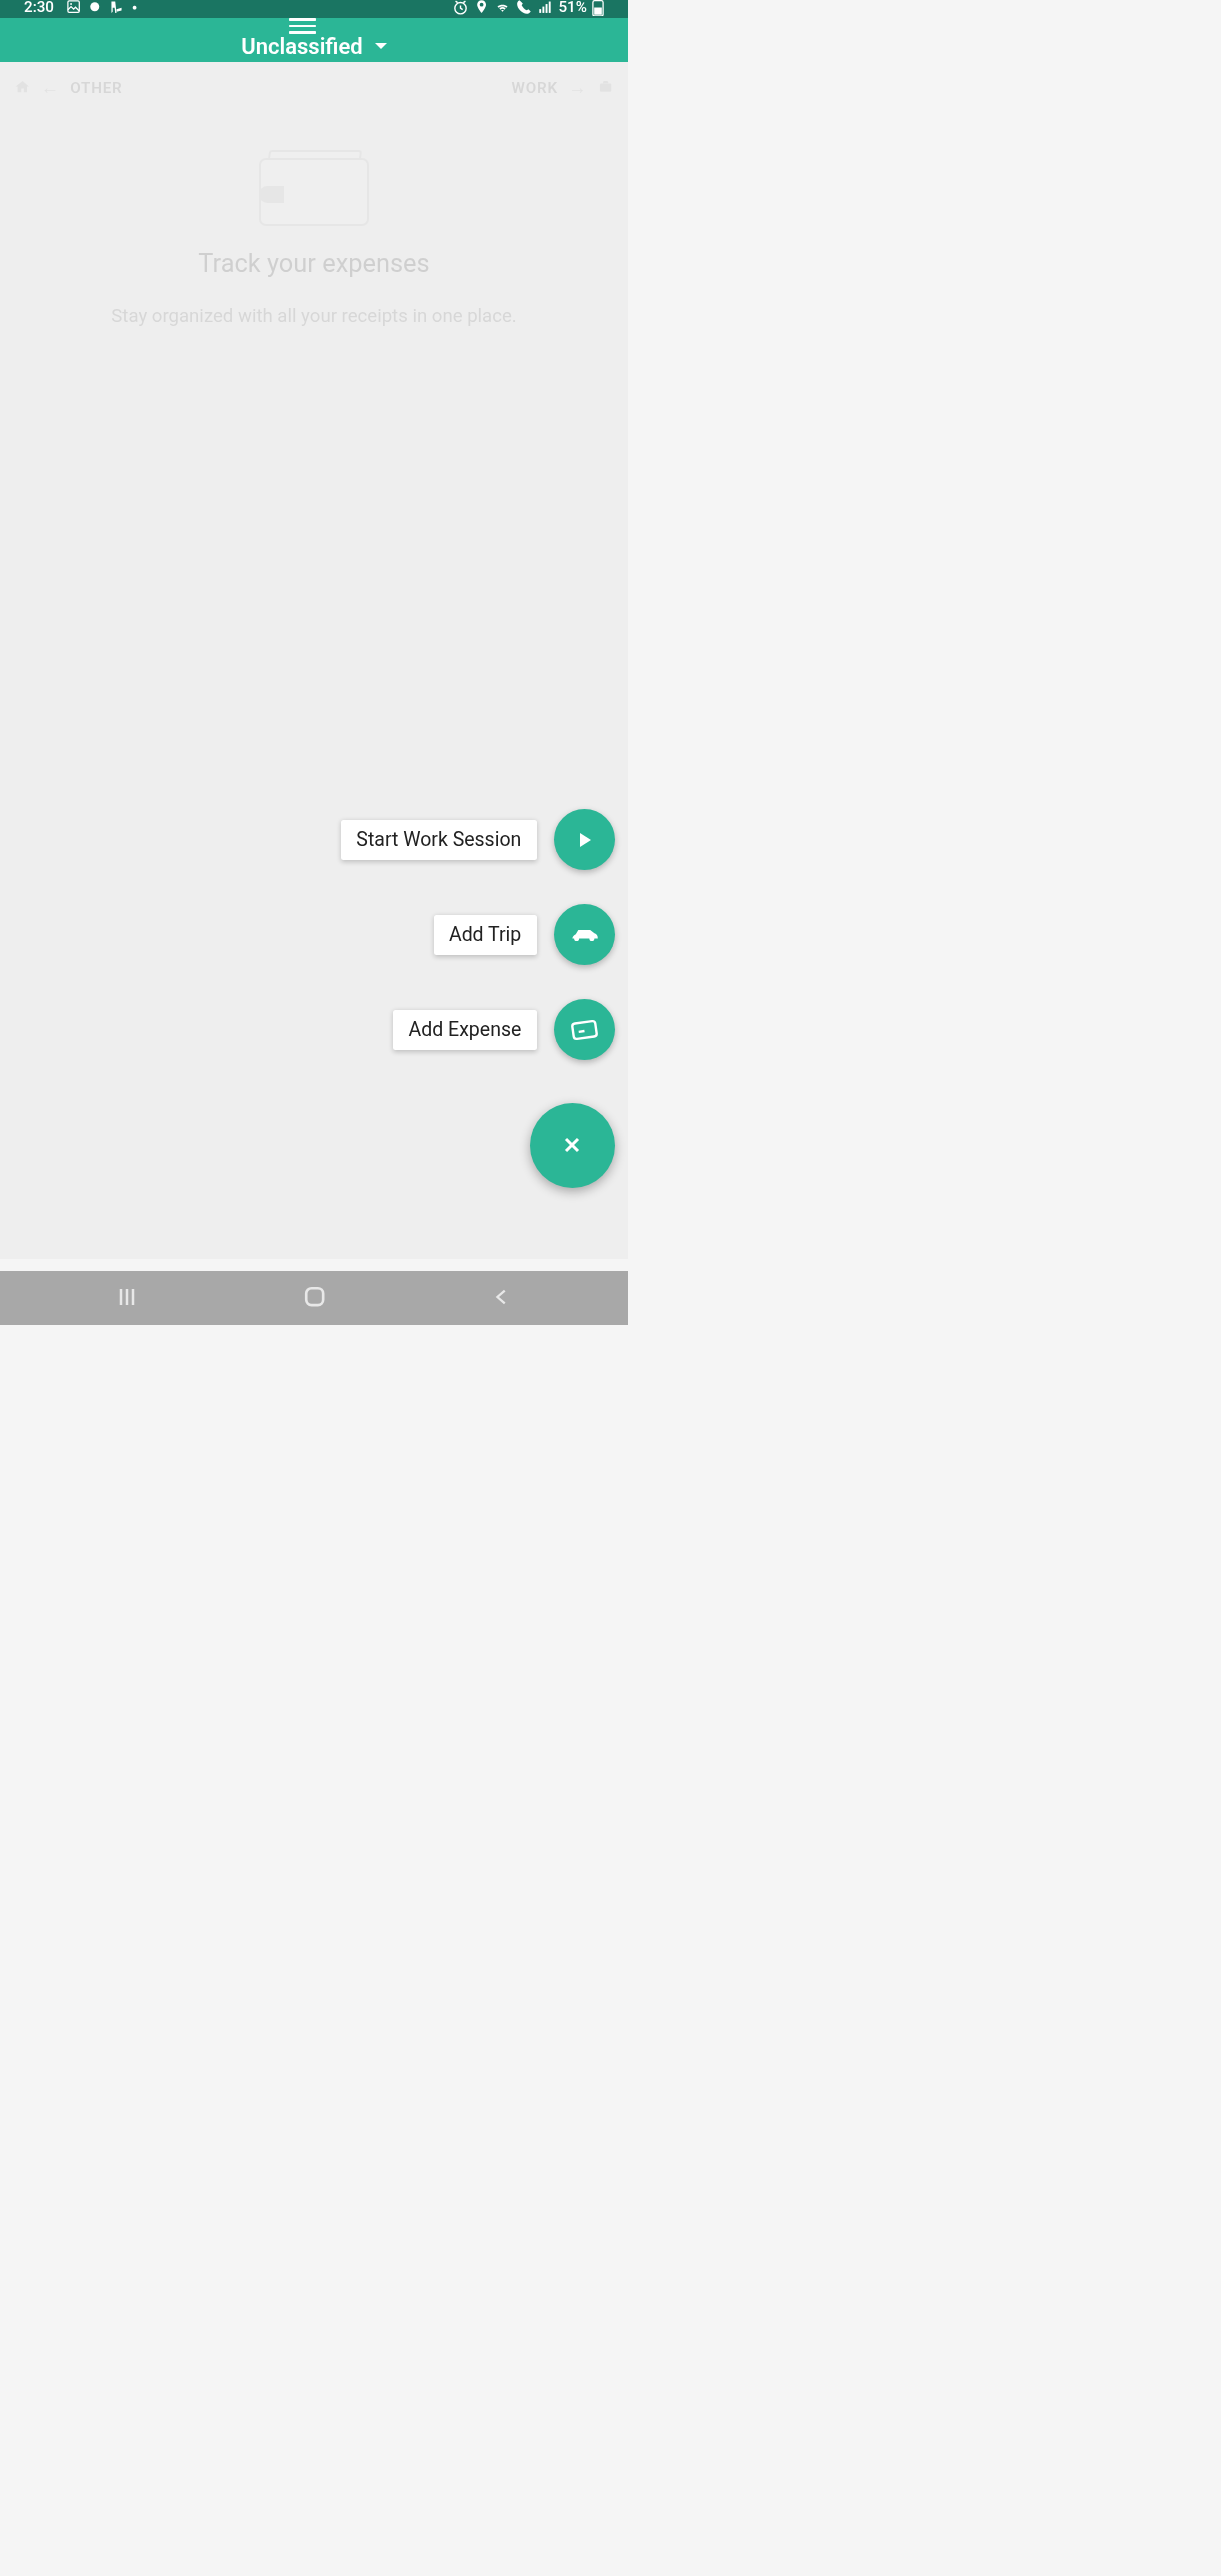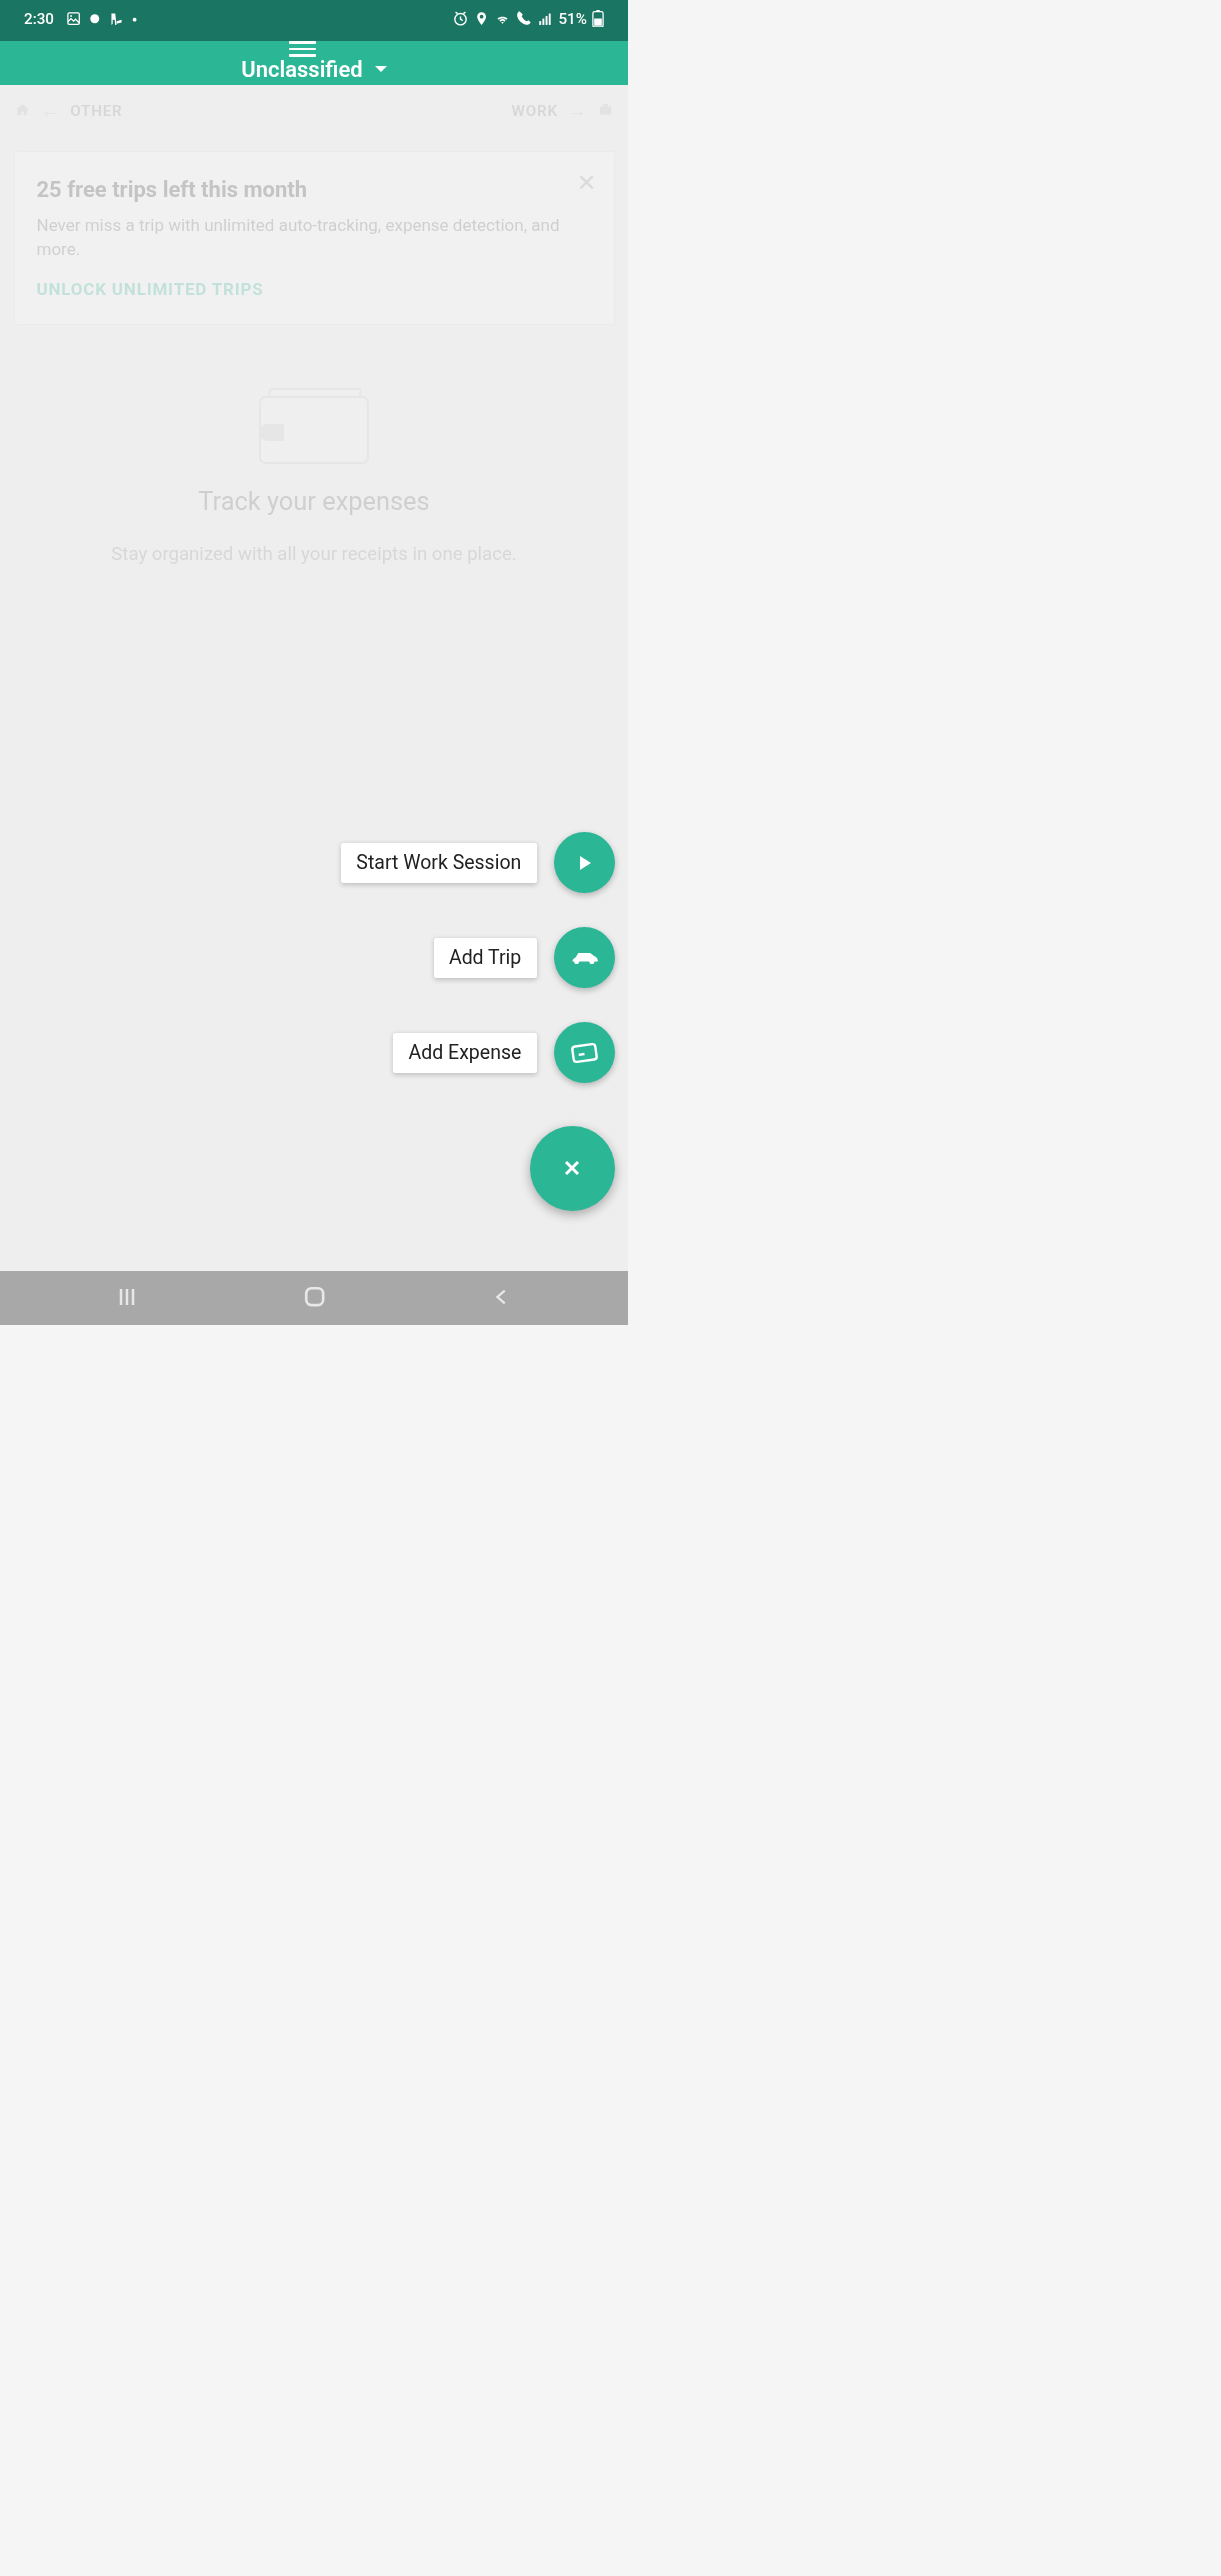--- a/index.html
+++ b/index.html
@@ -12,21 +12,21 @@
   body {
     width: 628px;
     height: 1325px;
     background: #f5f5f5;
     position: relative;
     overflow: hidden;
   }
   
   
   .status-bar {
-    height: 41px;
+    height: 18px;
     background: #1a7562;
     display: flex;
     align-items: center;
     justify-content: space-between;
     padding: 0 24px 4px 24px;
     color: white;
     font-size: 15.2px;
   }
   
   .status-left {
@@ -445,26 +445,20 @@
         <span class="arrow-right">→</span>
         <span>
           <svg width="15.2" height="15.2" viewBox="0 0 24 24" fill="#bbb">
               <rect x="3" y="7" width="18" height="13" rx="2"></rect>
               <path d="M8 7V5a2 2 0 012-2h4a2 2 0 012 2v2"></path>
             </svg>
         </span>
       </div>
     </div>
 
-    <div class="promo-card">
-      <span class="promo-close">✕</span>
-      <div class="promo-title">25 free trips left this month</div>
-      <div class="promo-text">Never miss a trip with unlimited auto-tracking, expense detection, and more.</div>
-      <div class="promo-cta">UNLOCK UNLIMITED TRIPS</div>
-    </div>
 
     <div class="empty-state">
       <div class="wallet-icon">
         <div class="wallet-flap"></div>
         <div class="wallet-body"></div>
         <div class="wallet-clasp"></div>
       </div>
       <div class="empty-title">Track your expenses</div>
       <div class="empty-text">Stay organized with all your receipts in one place.</div>
     </div>

